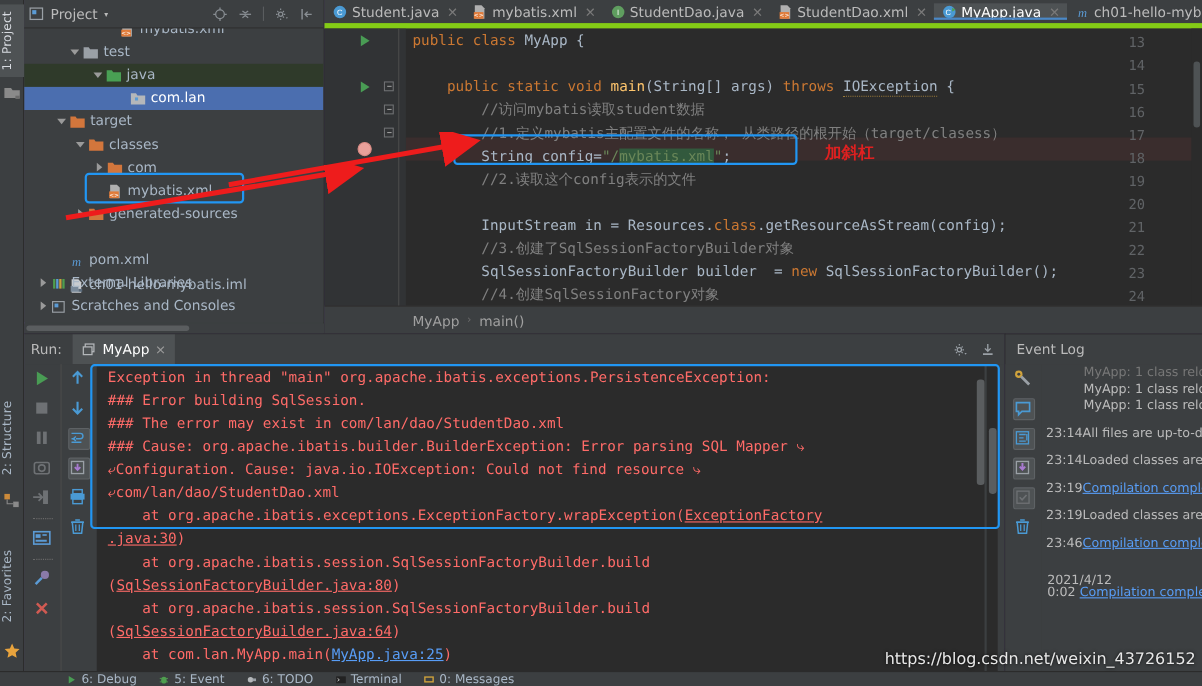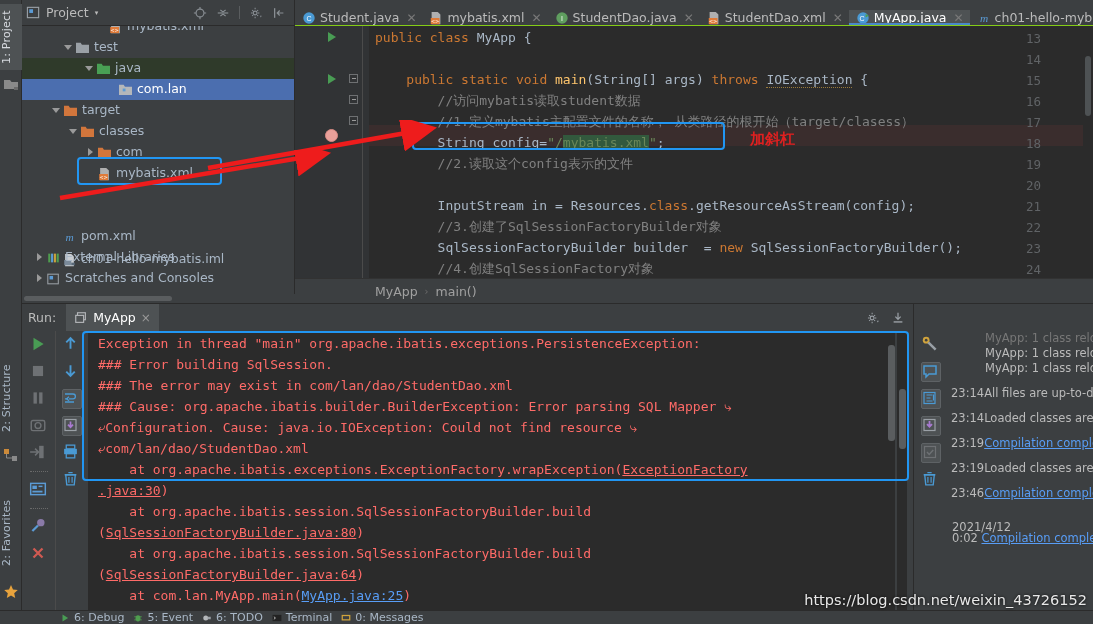--- a/index.html
+++ b/index.html
@@ -71,22 +71,22 @@
     position: absolute; border: 2px solid #2196f3; border-radius: 4px;
     pointer-events: none;
   }
 
   
   .editor {
     position: absolute; left: 295px; top: 0; width: 798px; height: 303px;
     background: #2b2b2b;
   }
   .tabbar {
-    height: 26px; background: #3c3f41; display: flex; align-items: flex-end;
-    overflow: hidden; border-bottom: 1px solid #84cc16;
+    height: 26px; background: #3c3f41; display: flex; align-items: center;
+    overflow: hidden; border-bottom: 5px solid #84cc16;
   }
   .etab {
     display: flex; align-items: center; gap: 4px; padding: 0 6px 0 7px;
     font-size: 12.5px; color: #bbbbbb; white-space: nowrap; position: relative;
   }
   .etab.active { background: #4e5254; color: #ffffff; }
   .etab.active::after {
     content:''; position:absolute; left:0; right:0; bottom:0; height:2px; background:#4a88c7;
   }
   .etab .x { color: #7a7a7a; font-size: 12px; margin-left: 3px; }
@@ -213,21 +213,21 @@
     overflow:hidden; font-size:11.5px; color:#bbbbbb;
   }
   .el-row { position:absolute; white-space: nowrap; line-height: 1; }
   .el-time { color:#bbbbbb; }
   .el-link { color:#589df6; text-decoration: underline; }
 
   
   .statusbar {
     position: absolute; left: 0; bottom: 0; width: 1093px; height: 14px;
     background: #3c3f41; border-top: 1px solid #2b2b2b;
-    display: flex; align-items: center; gap: 9px; padding-left: 60px;
+    display: flex; align-items: center; gap: 20px; padding-left: 60px;
     font-size: 11px; color: #a9b7c6; overflow: hidden;
   }
   .sb-item { display:flex; align-items:center; gap:4px; white-space:nowrap; }
 
   .watermark {
     position: absolute; right: 6px; bottom: 16px;
     font-size: 14.5px; color: #e8e8e8;
     font-family: "DejaVu Sans","Liberation Sans", sans-serif;
     text-shadow: 0 0 3px rgba(0,0,0,.9);
   }
@@ -375,20 +375,29 @@
         <span class="ficon">
           <svg width="15" height="14" viewBox="0 0 16 16">
               <path d="M3 1h7l3 3v11H3z" fill="#b0b0b0"></path>
               <rect x="2" y="8" width="10" height="7" fill="#e07b39"></rect>
               <text x="7" y="13.5" font-size="6" fill="#fff" text-anchor="middle">&lt;&gt;</text>
             </svg>
         </span>
         <span class="tlabel">mybatis.xml</span>
       </div>
 
+      <div class="trow" style="position:absolute;top:158px;left:0;right:0;padding-left:46px;">
+        <span class="arrow right"></span>
+        <span class="ficon">
+          <svg width="15" height="13" viewBox="0 0 16 14">
+              <path d="M1 2h5l1.4 2H15v9H1z" fill="#d2763c"></path>
+            </svg>
+        </span>
+        <span class="tlabel">generated-sources</span>
+      </div>
 
       <div class="trow" style="position:absolute;top:179px;left:0;right:0;padding-left:40px;margin-top:44px;">
         <span class="ficon">
           <svg width="15" height="14" viewBox="0 0 16 16">
               <path d="M3 1h7l3 3v11H3z" fill="#c9ccd0"></path>
               <rect x="2" y="8" width="8" height="6" fill="#7a8a9a"></rect>
               <rect x="10" y="11" width="4" height="3" fill="#5a6a7a"></rect>
             </svg>
         </span>
         <span class="tlabel">ch01-hello-mybatis.iml</span>
@@ -676,20 +685,21 @@
     </div>
 
     <div class="console-scroll">
       <div class="console-thumb"></div>
     </div>
 
     <div class="hl-box" style="left:60px; top:27px; width:827px; height:150px;"></div>
   </div>
 
   <div class="eventlog">
+    <div class="el-header">Event Log</div>
     <div class="el-toolbar">
       <div class="rbtn">
         <svg width="18" height="18" viewBox="0 0 16 16">
             <circle cx="4.6" cy="4.6" r="3" fill="#d0a33c"></circle>
             <circle cx="4.6" cy="4.6" r="1.2" fill="#3c3f41"></circle>
             <path d="M6.5 6.5L13 13" stroke="#9aa0a6" stroke-width="2.2"></path>
           </svg>
       </div>
       <div class="rbtn boxed">
         <svg width="16" height="16" viewBox="0 0 16 16">

